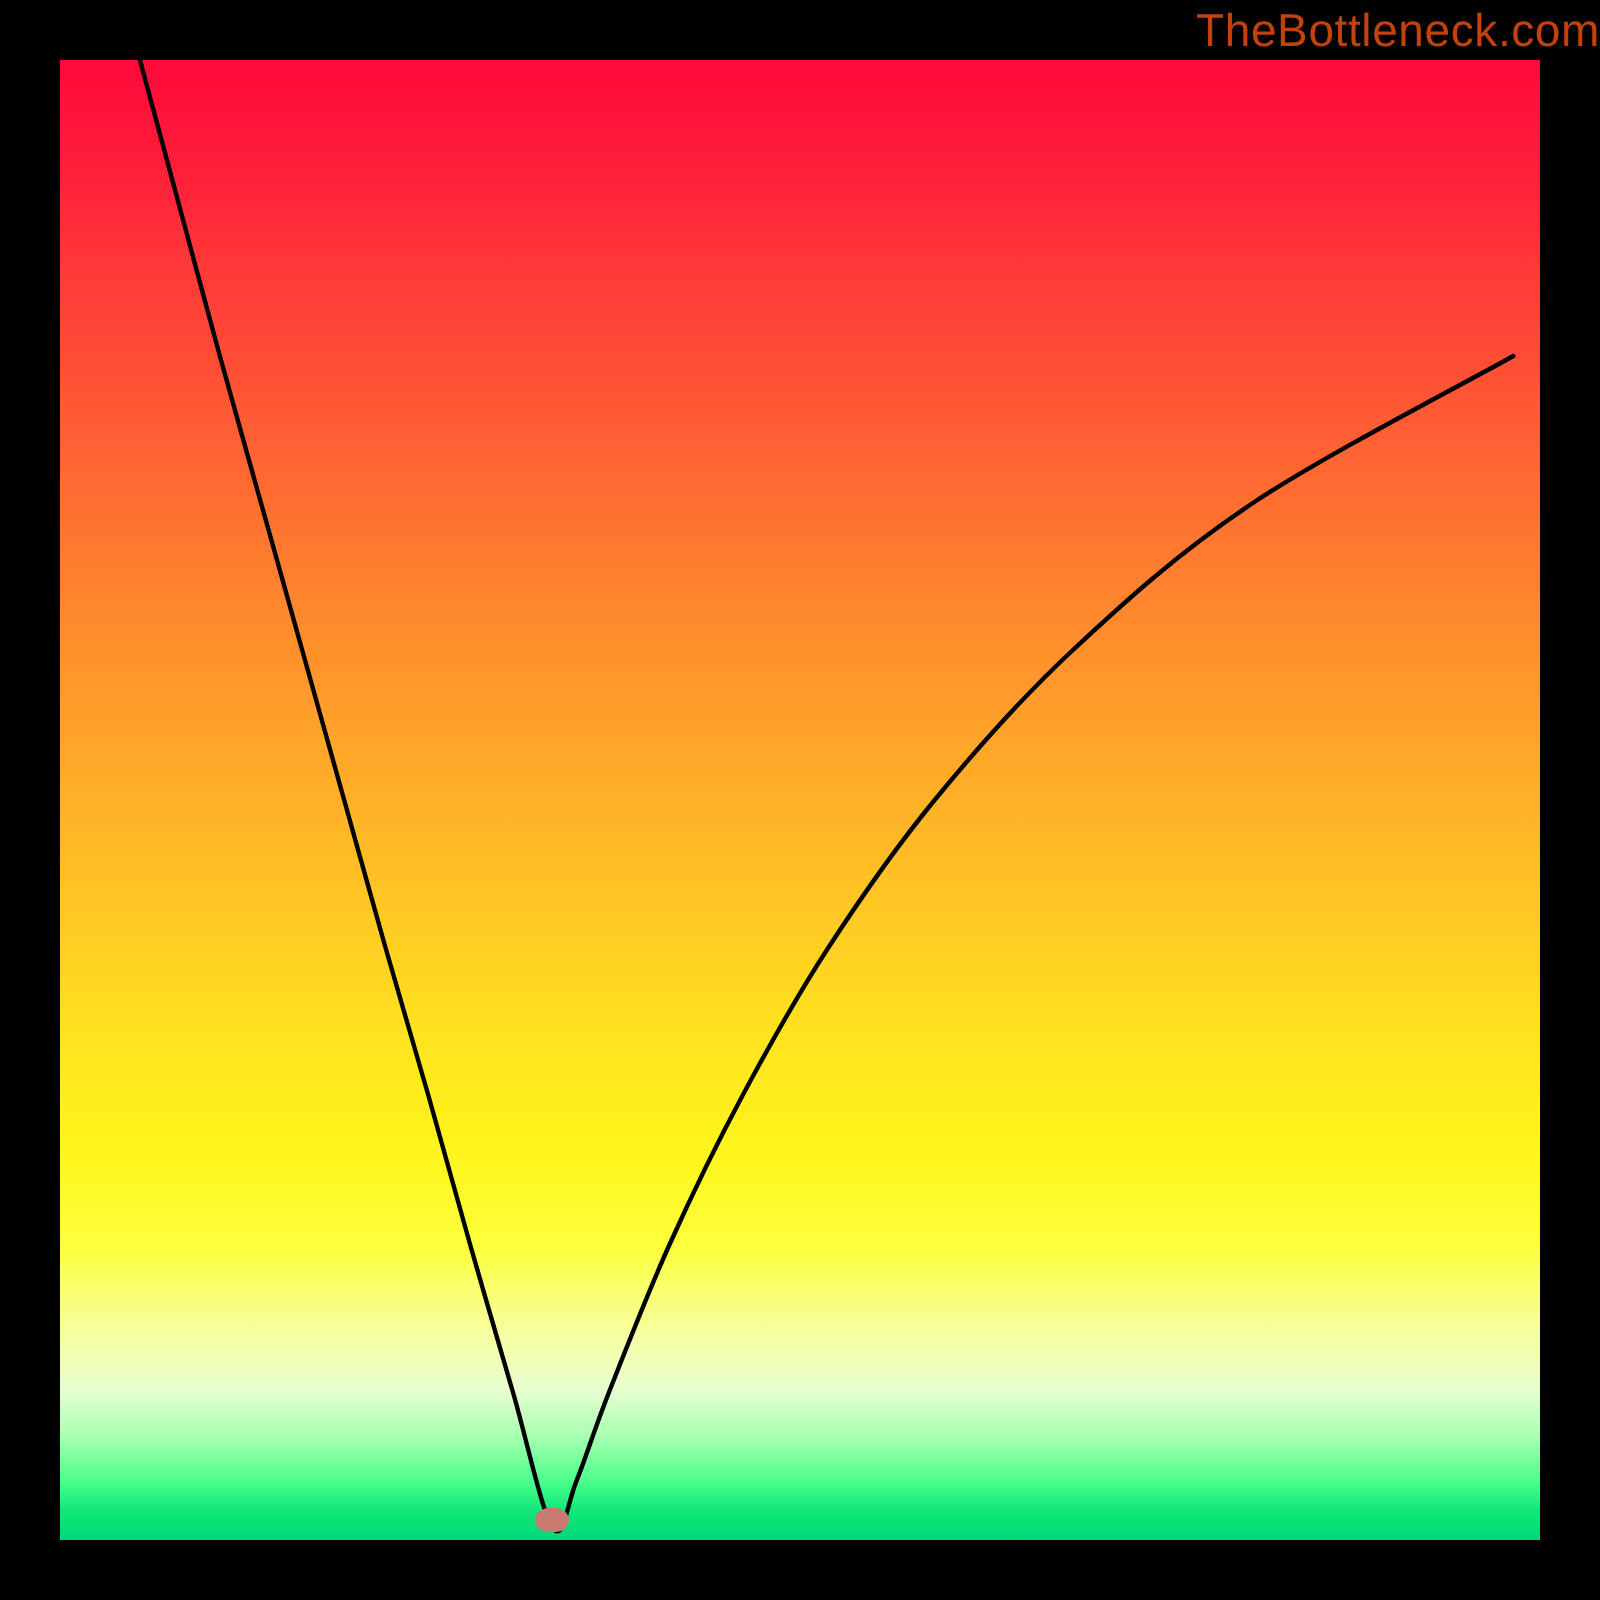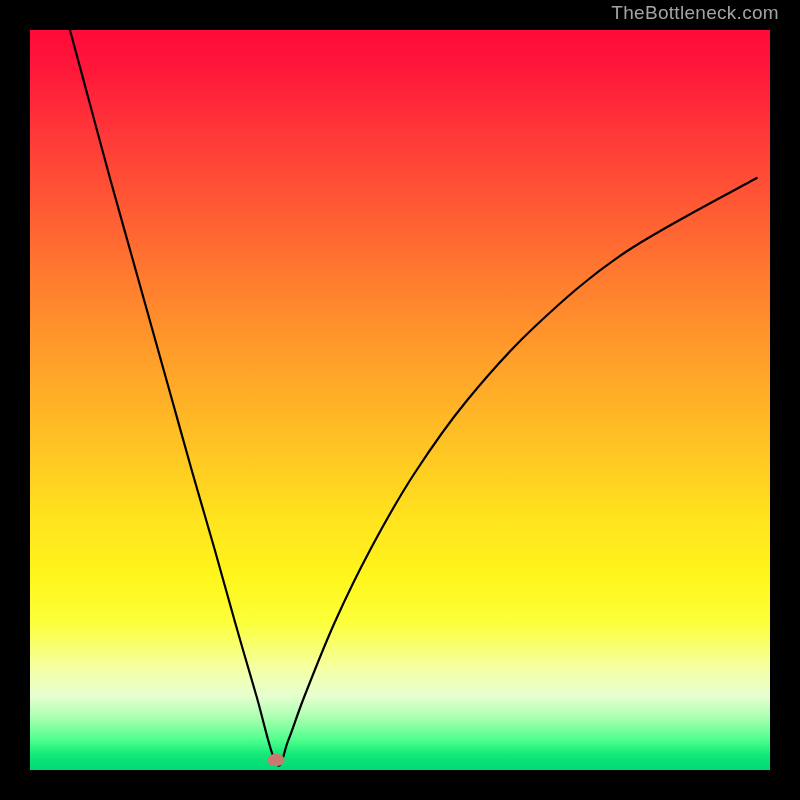--- a/index.html
+++ b/index.html
@@ -13,23 +13,23 @@
   }
   .frame {
     position: relative;
     width: 800px;
     height: 800px;
     background: #000;
   }
   .watermark {
     position: absolute;
     top: 2px;
-    right: 21px;
-    color: #a3a3a3;
-    font-size: 19px;
+    right: 0;
+    color: #c2410c;
+    font-size: 23px;
     font-weight: 400;
     letter-spacing: 0.3px;
     z-index: 5;
     user-select: none;
   }
   .plot-area {
     position: absolute;
     left: 30px;
     top: 30px;
     width: 740px;

